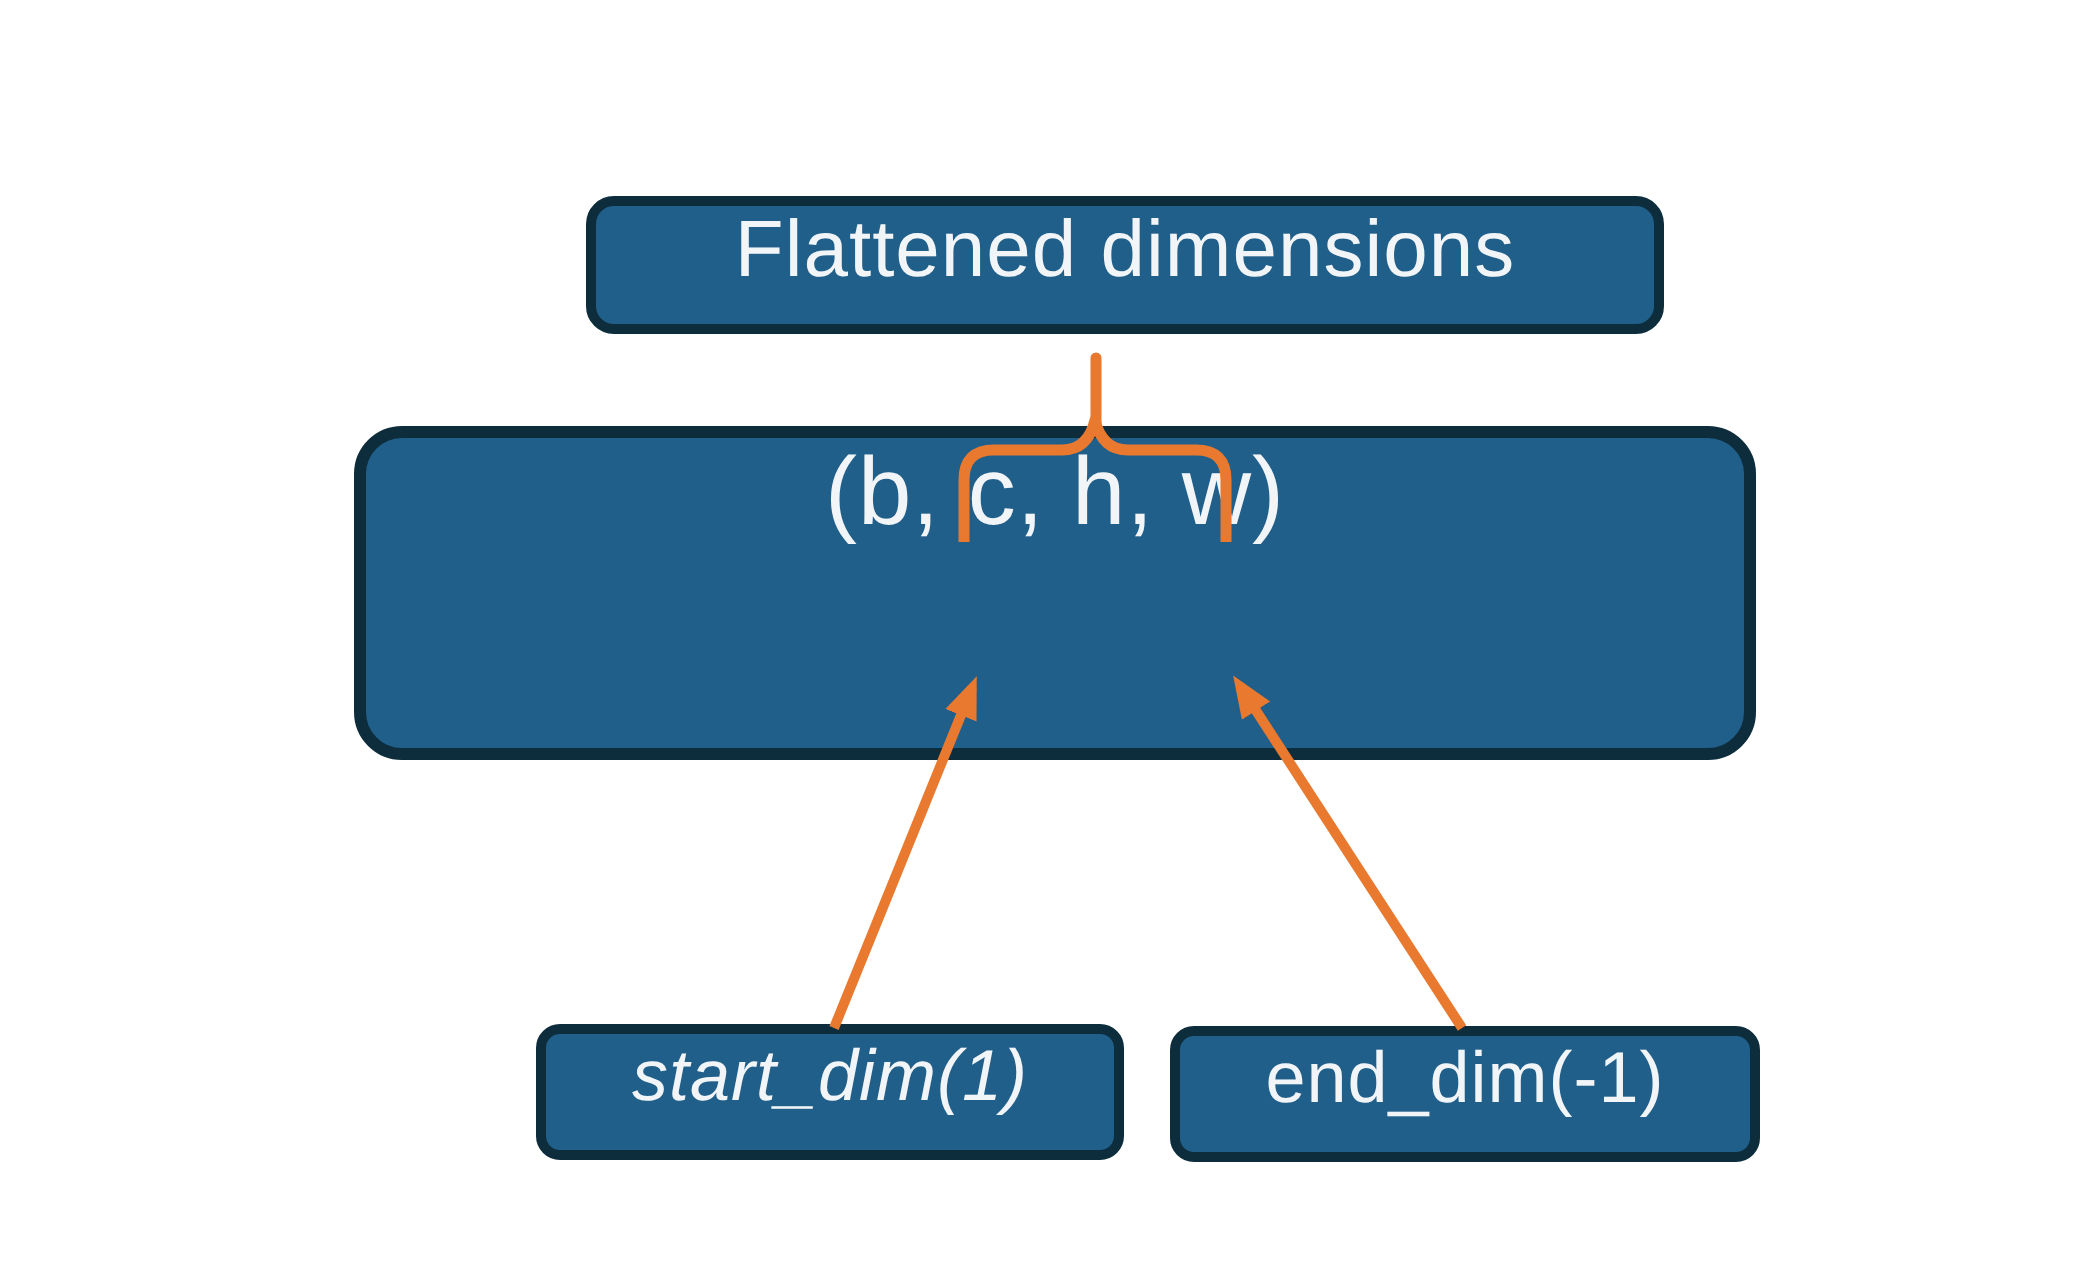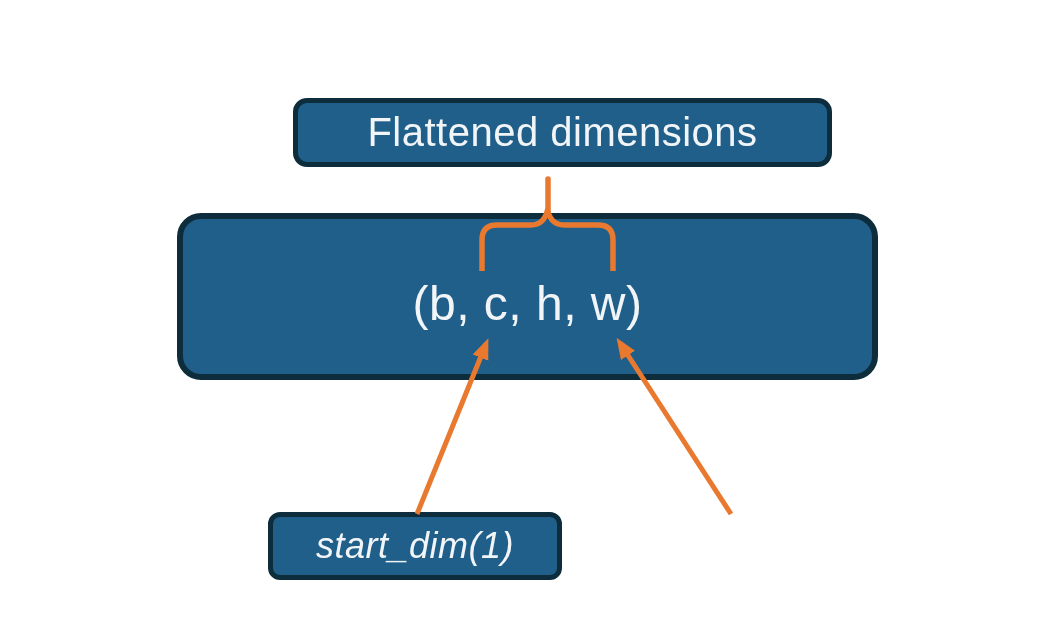--- a/index.html
+++ b/index.html
@@ -15,21 +15,21 @@
     font-family: "Liberation Sans", sans-serif;
     overflow: hidden;
   }
   .node {
     position: absolute;
     box-sizing: border-box;
     background: var(--node-fill, #205f8a);
     border: 5px solid var(--node-border, #0d2d3c);
     color: var(--node-text, #f2f5f7);
     display: flex;
-    align-items: center;
+    align-items: flex-start;
     justify-content: center;
     z-index: 1;
   }
   .node span {
     white-space: nowrap;
     letter-spacing: 0.5px;
   }
   .node-flattened {
     left: 293px;
     top: 98px;
@@ -39,21 +39,21 @@
     font-size: 40px;
   }
   .node-tensor {
     left: 177px;
     top: 213px;
     width: 701px;
     height: 167px;
     border-width: 6px;
     border-radius: 24px;
     font-size: 48px;
-    padding-top: 14px;
+    padding-top: 0;
   }
   .node-start-dim {
     left: 268px;
     top: 512px;
     width: 294px;
     height: 68px;
     border-radius: 12px;
     font-size: 36px;
     font-style: italic;
   }
@@ -92,20 +92,23 @@
   </div>
 
   <div class="node node-tensor">
     <span>(b, c, h, w)</span>
   </div>
 
   <div class="node node-start-dim">
     <span>start_dim(1)</span>
   </div>
 
+  <div class="node node-end-dim">
+    <span>end_dim(-1)</span>
+  </div>
 
   <svg class="connectors" viewBox="0 0 1038 632" xmlns="http://www.w3.org/2000/svg">
     <defs>
       <marker id="arrowhead" viewBox="0 0 10 10" refX="7" refY="5" markerWidth="4.2" markerHeight="4.2" orient="auto">
         <path class="head" d="M0,1 L10,5 L0,9 Z"></path>
       </marker>
     </defs>
 
     <line class="stroke" x1="548" y1="179" x2="548" y2="212" stroke-width="5.5" stroke-linecap="round"></line>
 

